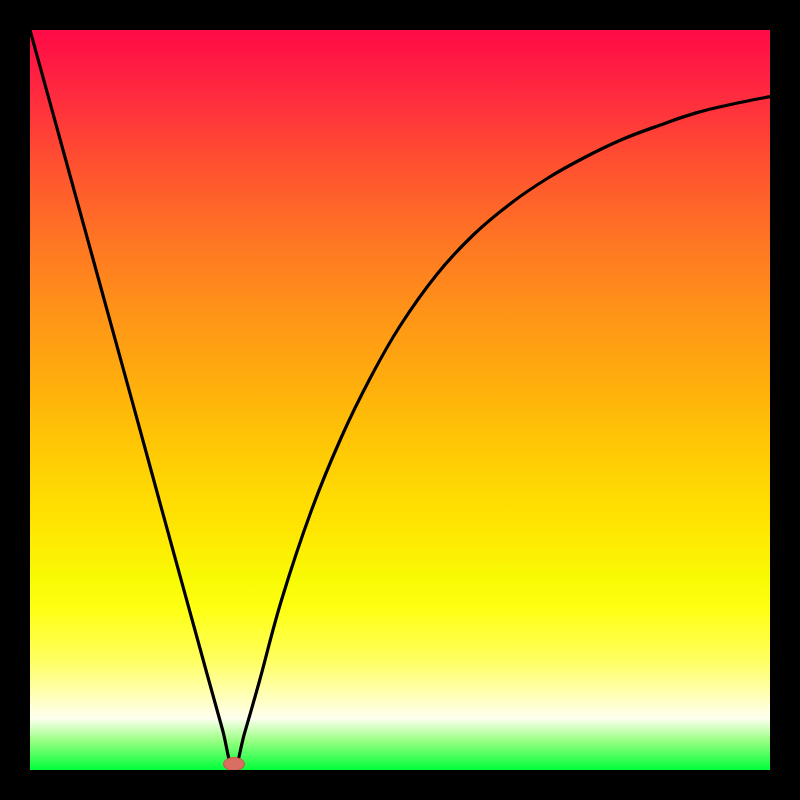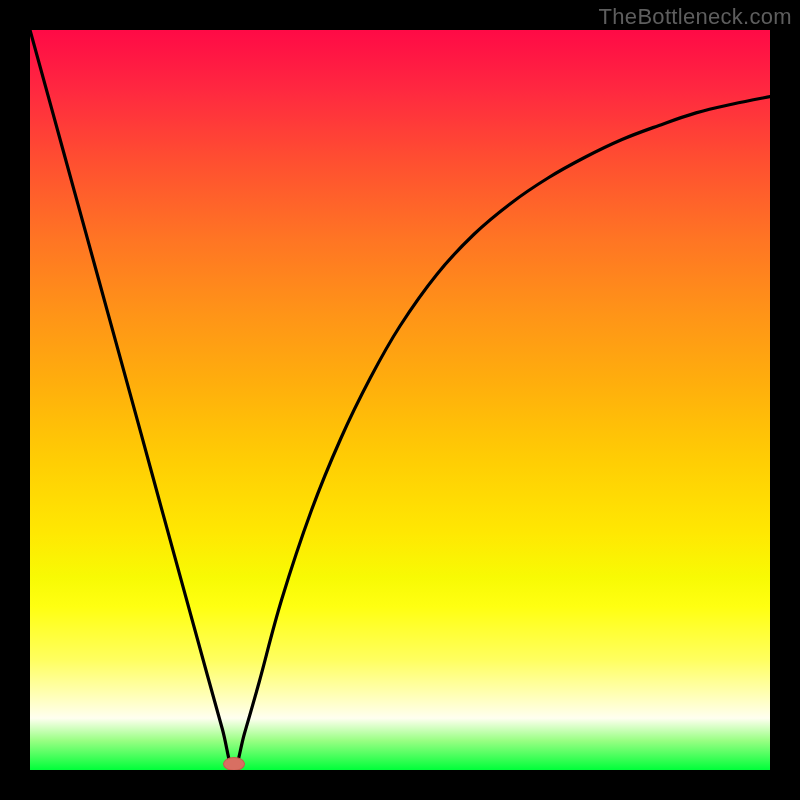--- a/index.html
+++ b/index.html
@@ -71,21 +71,20 @@
     letter-spacing: 0.3px;
     user-select: none;
     pointer-events: none;
   }
 </style>
 </head>
 <body>
 
 <div class="stage">
 
-  <div class="watermark">TheBottleneck.com</div>
 
   <div class="plot-area">
     <div class="gradient-bg"></div>
 
     <svg class="curve" viewBox="0 0 740 740" preserveAspectRatio="none">
       <path id="curve-path" fill="none" stroke="#000" stroke-width="3.2" stroke-linecap="round" stroke-linejoin="round" d="M 0.00 0.00 C 4.00 14.52, 14.21 51.62, 22.20 80.66 C 30.19 109.70, 36.41 132.28, 44.40 161.32 C 52.39 190.36, 58.61 212.94, 66.60 241.98 C 74.59 271.02, 80.81 293.60, 88.80 322.64 C 96.79 351.68, 103.01 374.13, 111.00 403.30 C 118.99 432.47, 125.21 455.53, 133.20 484.70 C 141.19 513.87, 147.41 536.32, 155.40 565.36 C 163.39 594.40, 170.94 621.91, 177.60 646.02 C 184.26 670.13, 187.74 682.38, 192.40 699.30 C 197.06 716.22, 199.50 739.33, 203.50 740.00 C 207.50 740.67, 209.94 718.98, 214.60 703.00 C 219.26 687.02, 222.74 675.18, 229.40 651.20 C 236.06 627.22, 242.28 600.44, 251.60 569.80 C 260.92 539.16, 270.54 510.04, 281.20 481.00 C 291.86 451.96, 300.14 432.46, 310.80 408.48 C 321.46 384.50, 329.74 368.05, 340.40 347.80 C 351.06 327.55, 358.01 314.65, 370.00 296.00 C 381.99 277.35, 393.68 260.72, 407.00 244.20 C 420.32 227.68, 430.68 217.03, 444.00 204.24 C 457.32 191.45, 467.68 183.28, 481.00 173.16 C 494.32 163.04, 504.68 156.26, 518.00 148.00 C 531.32 139.74, 541.68 134.21, 555.00 127.28 C 568.32 120.35, 578.68 115.25, 592.00 109.52 C 605.32 103.79, 615.68 100.26, 629.00 95.46 C 642.32 90.66, 652.68 86.74, 666.00 82.88 C 679.32 79.02, 689.68 76.93, 703.00 74.00 C 716.32 71.07, 733.34 67.93, 740.00 66.60"></path>
     </svg>
 
     <div class="marker" id="min-marker" style="left: 203.5px; top: 734.08px;"></div>
   </div>

